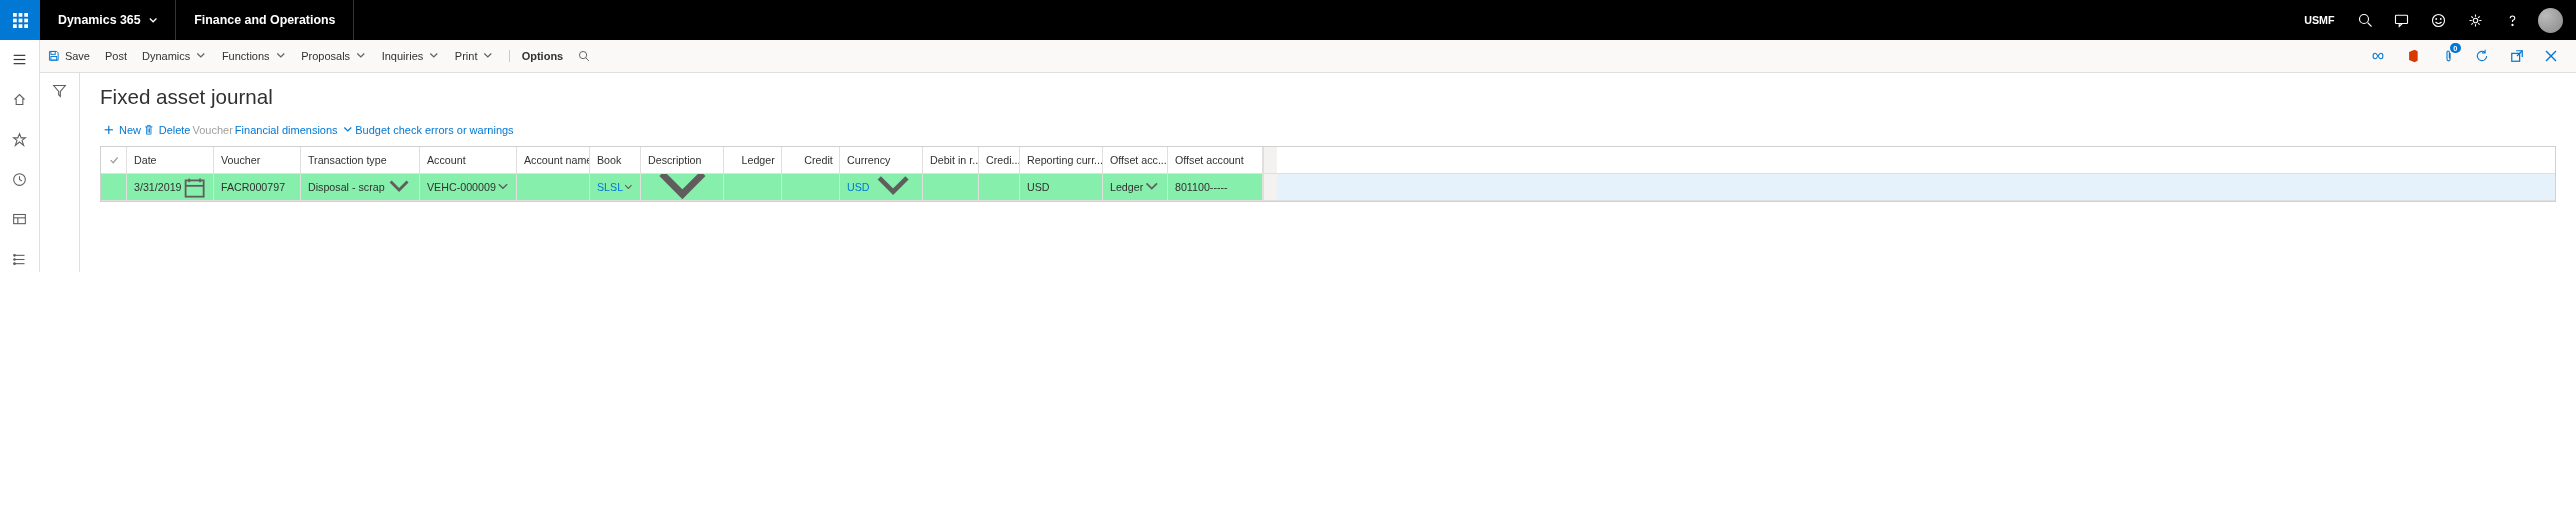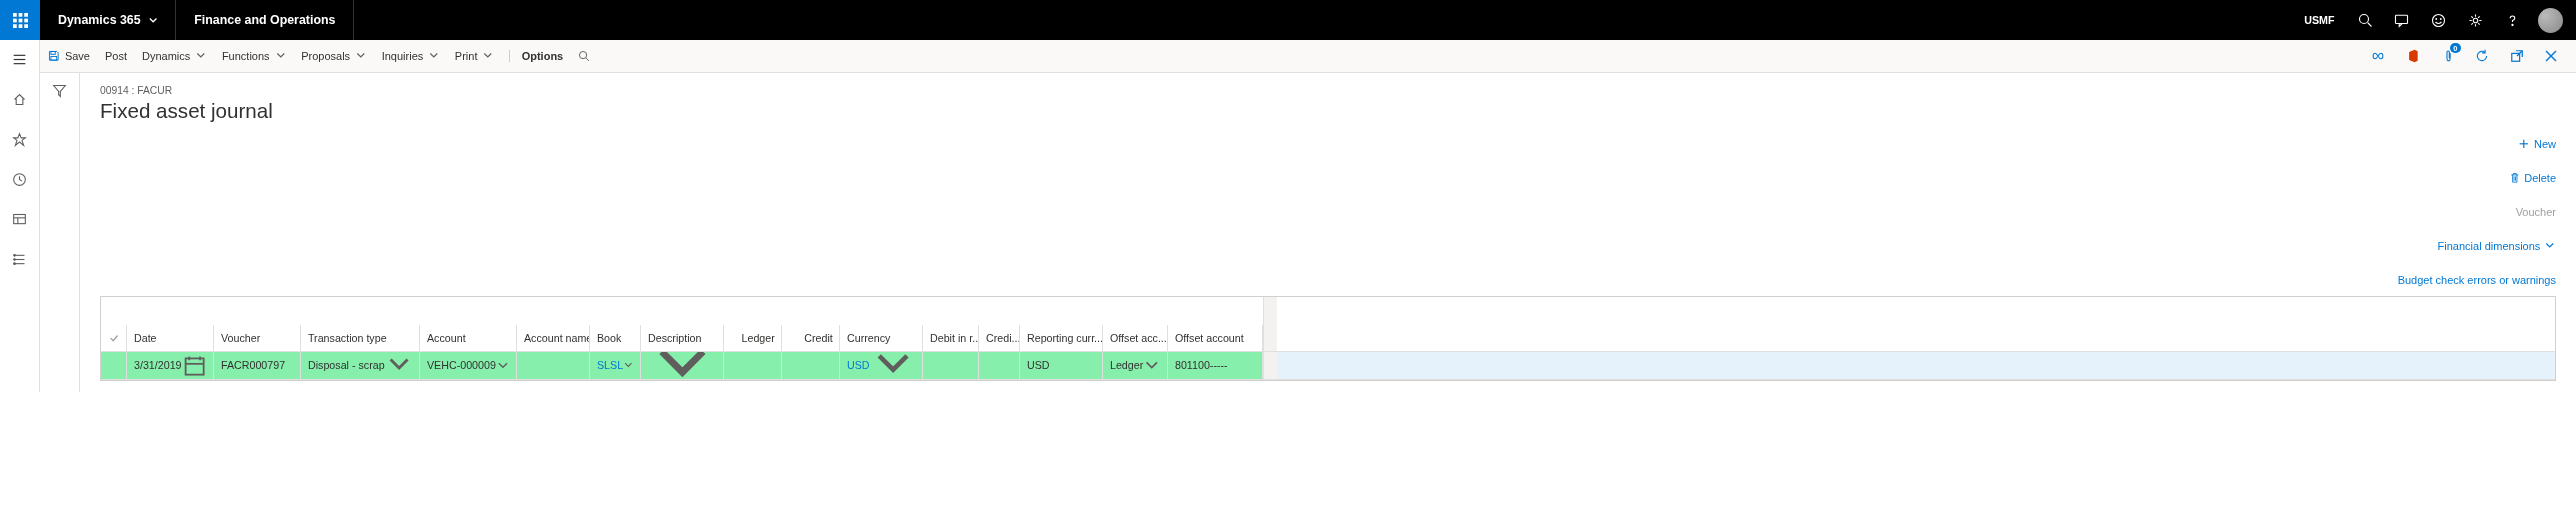--- a/index.html
+++ b/index.html
@@ -42,30 +42,30 @@
     .filter-col { width:40px; border-right:0.8px solid #e1dfdd; display:flex; justify-content:center; padding-top:10px;}
     .filter-col svg { width:15px; height:15px; color:#605e5c; cursor:pointer;}
     .page { flex:1; padding: 11.6px 20px;}
     .breadcrumb { font-size:10.3px; color:#605e5c; margin-bottom:3.3px;}
     .page-title { font-size:20.6px; font-weight:400; color:#323130; margin-bottom:15px;}
     
     .tabs { display:flex; gap:23px; border-bottom:0; margin-bottom:11.6px;}
     .tab { font-size:11.6px; padding:5px 0; cursor:pointer; color:#323130;}
     .tab.active { border-bottom:2.5px solid #0078d4; font-weight:600;}
     
-    .action-row { display:flex; align-items:flex-end; gap:22px; margin-bottom:10px; margin-left:3.3px;flex-direction:column;}
+    .action-row { display:flex; align-items:flex-end; gap:2px; margin-bottom:10px; margin-left:3.3px;}
     .act { display:flex; align-items:center; gap:4.1px; font-size:11px; cursor:pointer;}
     .act.blue { color:#0078d4;}
     .act.gray { color:#a19f9d;}
     .act svg { width:11.6px; height:11.6px;}
     
     
     .grid { border:0.8px solid #d2d0ce; }
     .grid-row { display:flex; border-bottom:0.8px solid #e1dfdd;}
-    .grid-header .cell { background:#fff; font-weight:400; color:#323130; font-size:10.7px;margin-top:28px;}
+    .grid-header .cell { background:#fff; font-weight:400; color:#323130; font-size:10.7px;}
     .grid-data { background:#e6f2fb;}
     .grid-data .cell { background:#86efac;}
     .cell { border-right:0.8px solid #e1dfdd; padding:5px 6.6px; display:flex; align-items:center; height:26.4px; font-size:10.7px; overflow:hidden; white-space:nowrap; text-overflow:ellipsis;}
     .cell.chk { width:26.4px; justify-content:center;}
     .cell .dd { margin-left:auto; color:#605e5c; cursor:pointer;}
     .cell .cal { margin-left:auto; color:#605e5c; cursor:pointer;}
     .link { color:#0078d4; cursor:pointer;}
     
     .c-date{width:87px;} .c-vouch{width:87px;} .c-ttype{width:119px;} .c-acct{width:97px;}
     .c-aname{width:73px;} .c-book{width:51px;} .c-desc{width:83px;} .c-debit{width:58px; justify-content:flex-end;}
@@ -278,21 +278,20 @@
       </div>
     </div>
 
     <div class="content">
       <div class="filter-col">
         <svg viewBox="0 0 18 18" fill="none" stroke="#605e5c" stroke-width="1.3">
             <path d="M2 3 H16 L10 10 V16 L8 14 V10 Z"></path>
           </svg>
       </div>
       <div class="page">
-        <div class="breadcrumb">00914 : FACUR</div>
         <div class="page-title">Fixed asset journal</div>
 
 
         <div class="action-row">
           <div class="act blue">
               <svg viewBox="0 0 14 14" stroke="#0078d4" stroke-width="1.4">
                 <line x1="7" y1="2" x2="7" y2="12"></line>
                 <line x1="2" y1="7" x2="12" y2="7"></line>
               </svg>
               <span>New</span>

